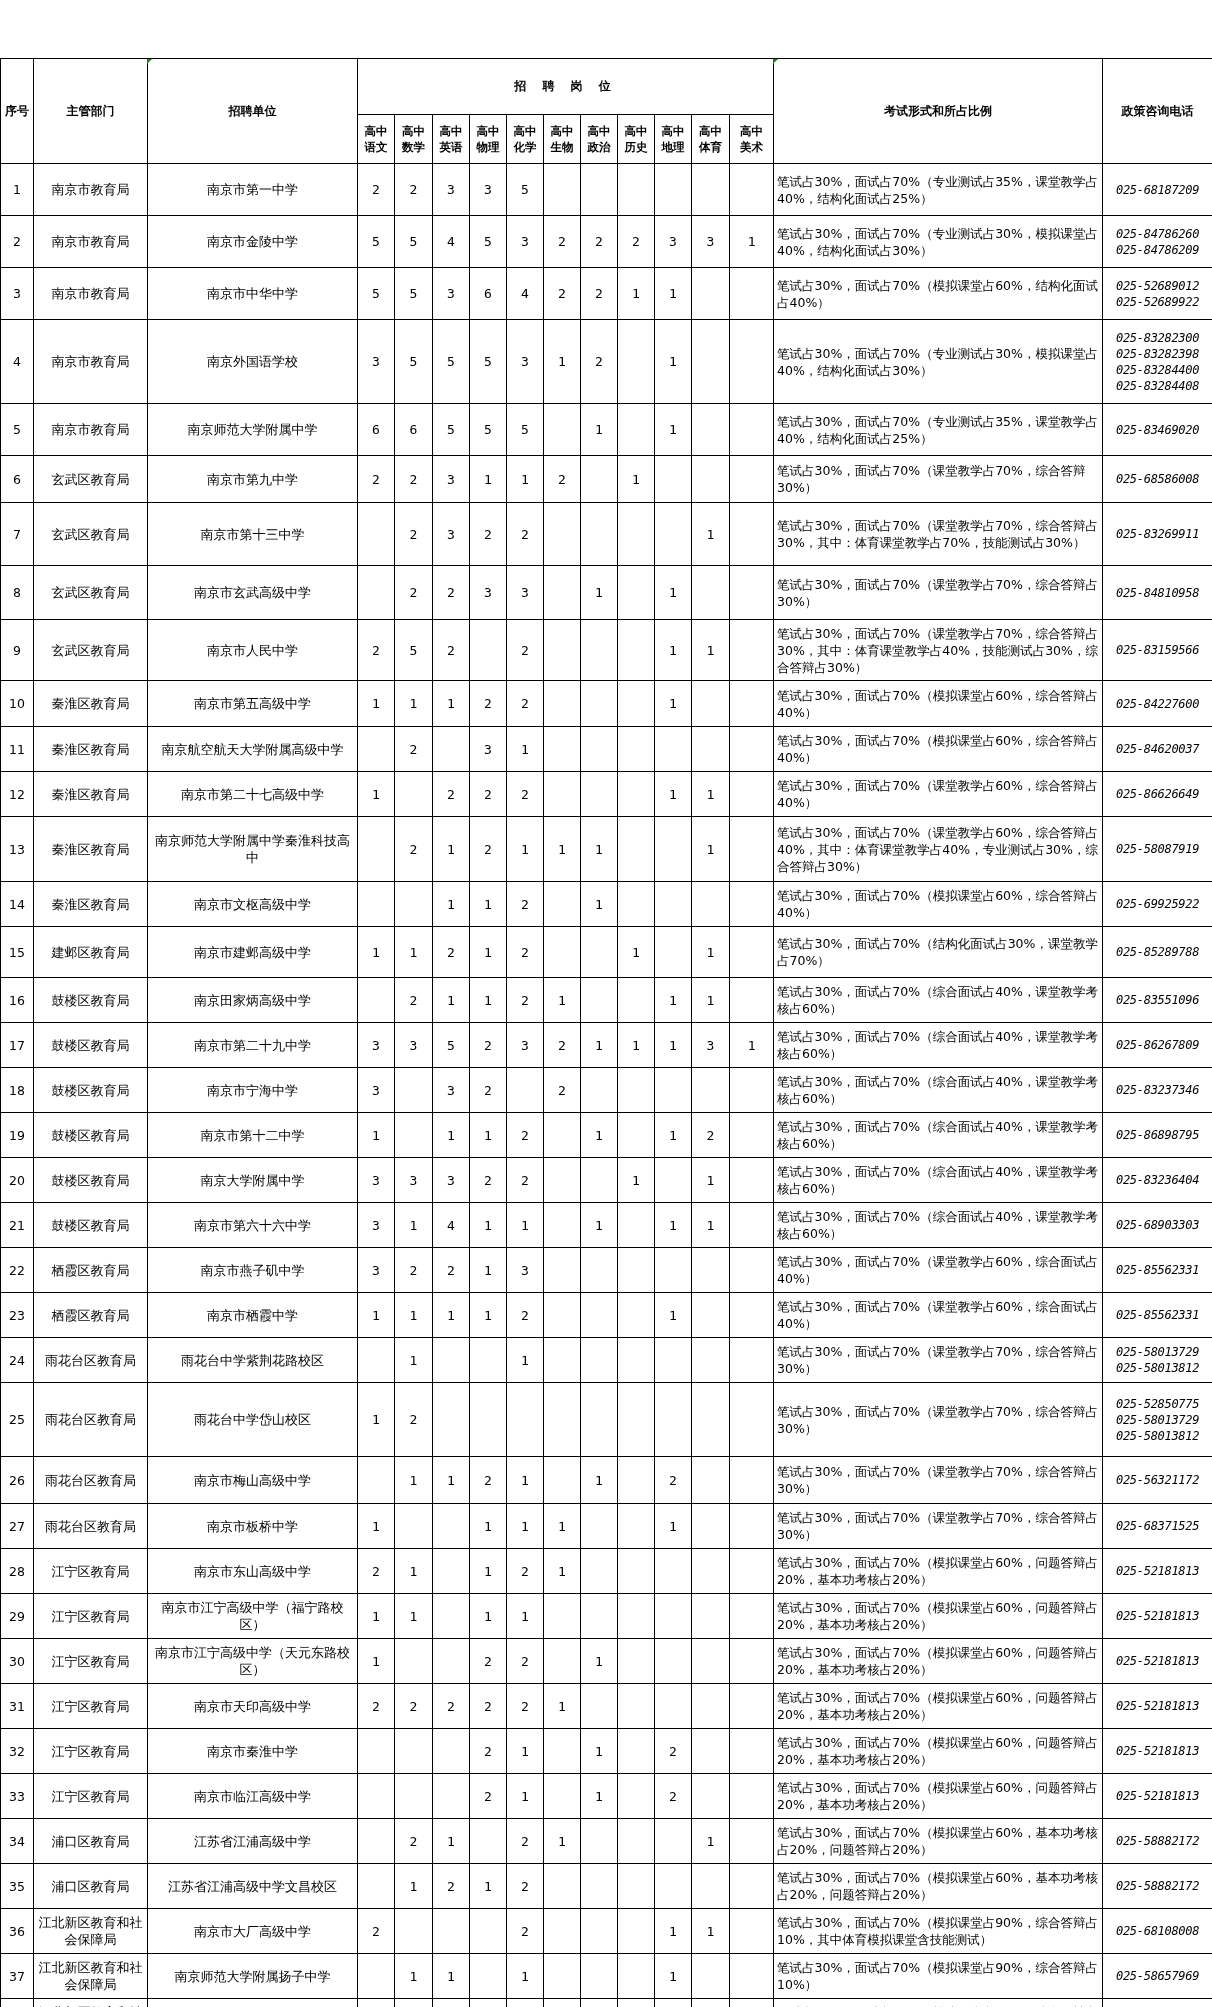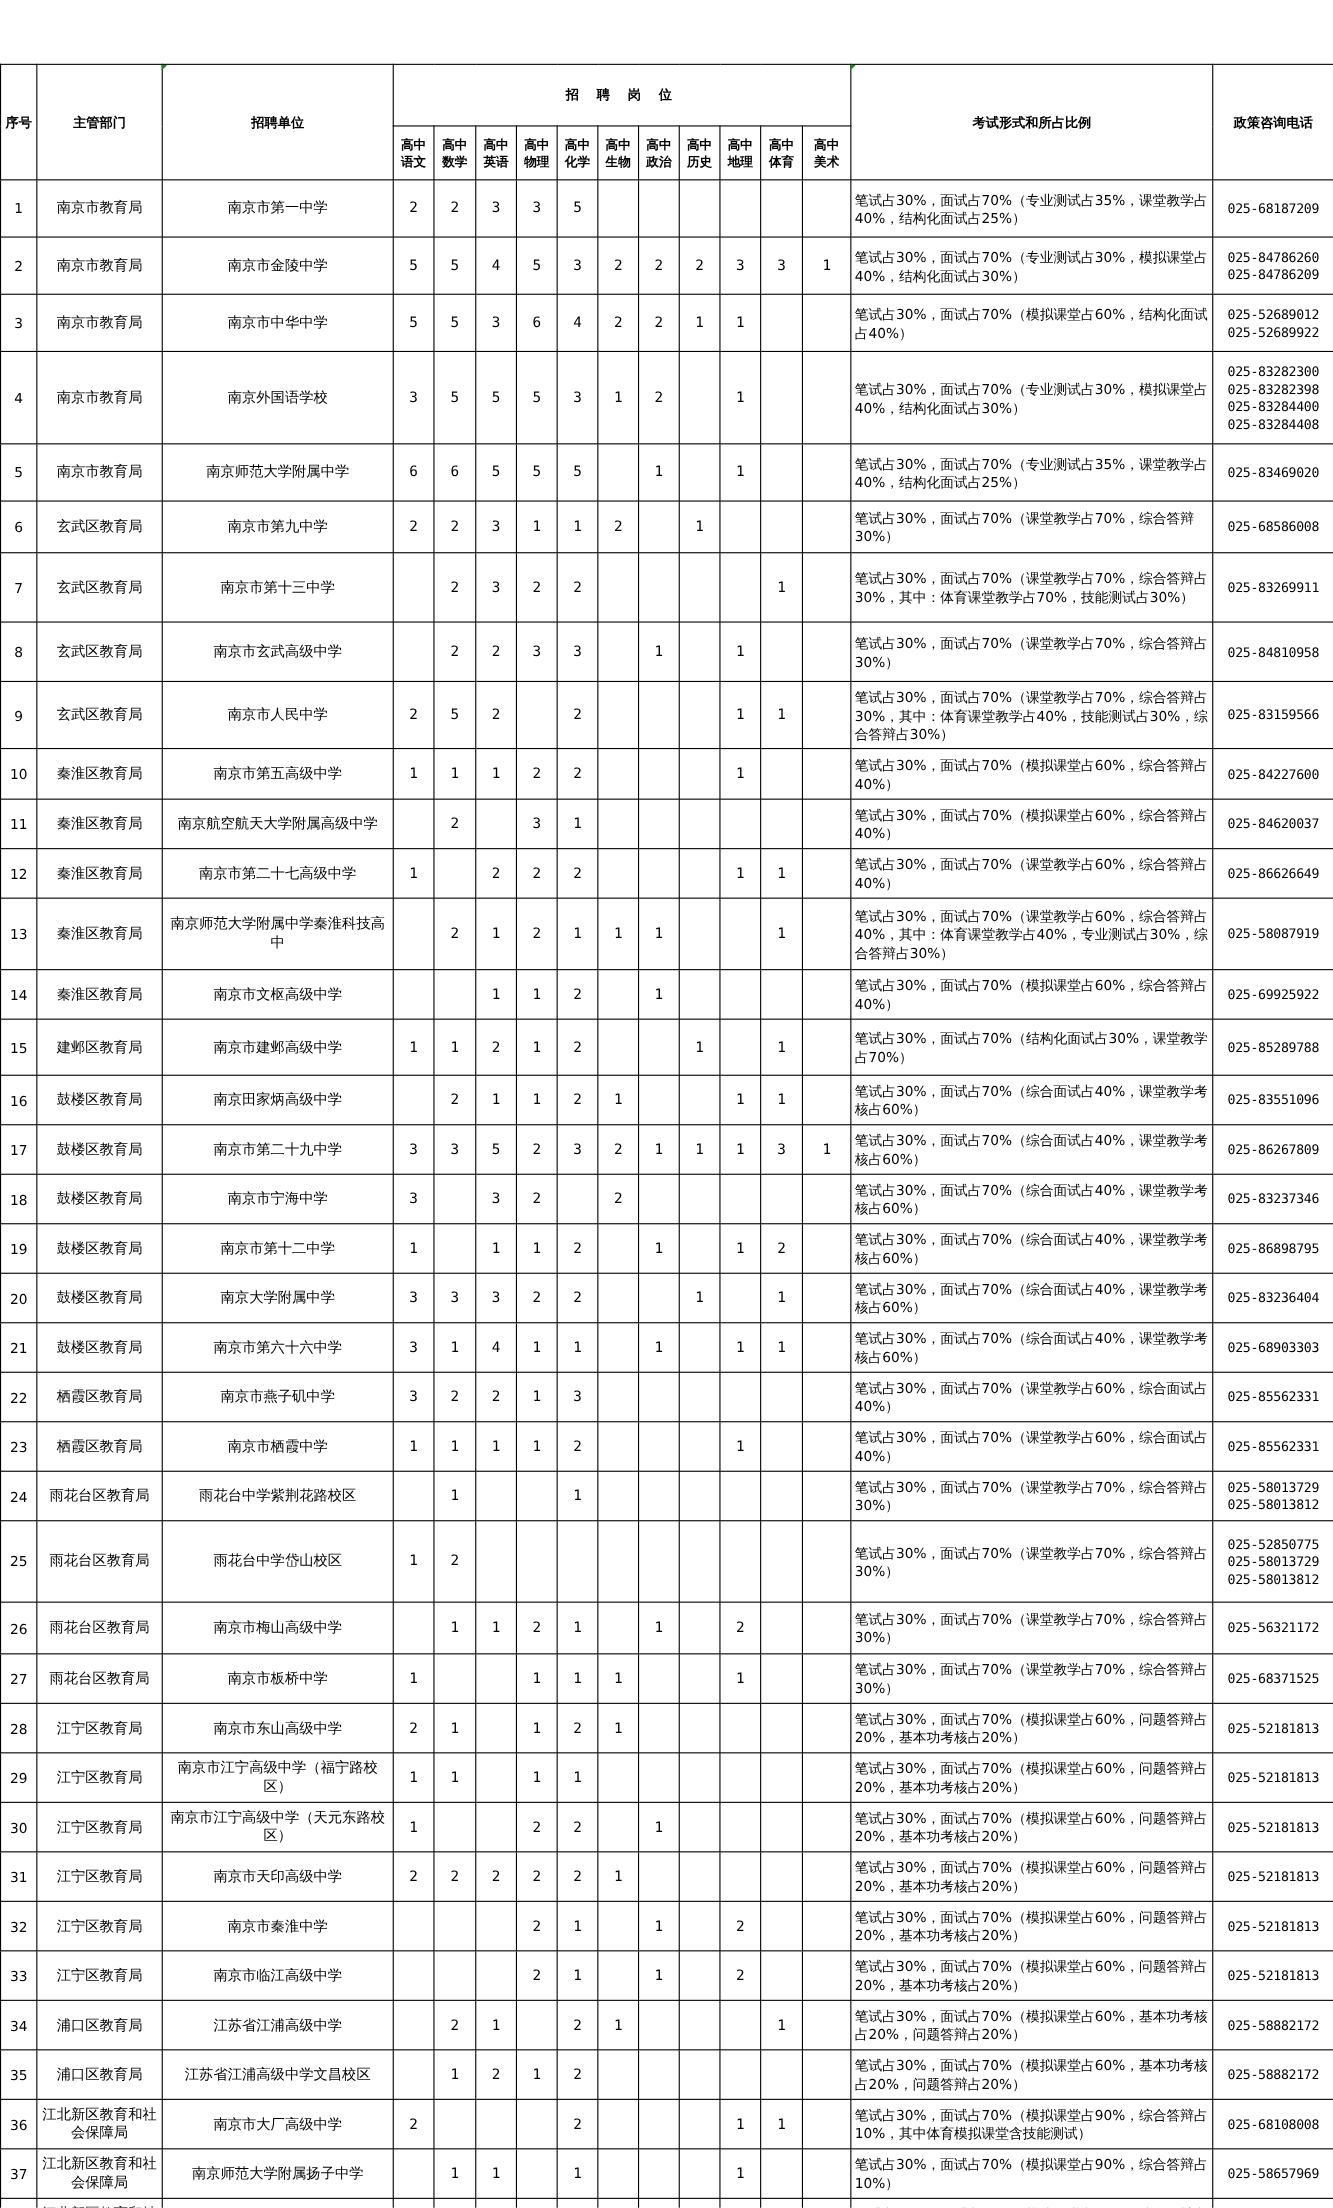--- a/index.html
+++ b/index.html
@@ -11,21 +11,21 @@
   td, th { border:1.5px solid #000; padding:0; text-align:center; vertical-align:middle; overflow:hidden; }
   th { font-weight:bold; font-size:12px; }
   th.group { font-size:12px; letter-spacing:6px; height:55px; }
   th.sub { font-size:11.5px; line-height:16px; height:48px; }
   td { font-size:13px; }
   td.seq { font-size:12.5px; }
   td.dept { font-size:13px; line-height:17px; }
   td.unit { font-size:13px; line-height:17px; padding:0 3px; }
   td.num { font-family:"DejaVu Sans Mono", "Liberation Mono", monospace; font-size:13px; }
   td.exam { text-align:left; font-size:12.5px; line-height:17px; padding:1px 3px; }
-  td.phone { font-family:"DejaVu Sans Mono", "Liberation Mono", monospace; font-size:12px; line-height:16px; letter-spacing:-0.3px; }
+  td.phone { font-family:"DejaVu Sans Mono", "Liberation Mono", monospace; font-size:12px; line-height:16px; letter-spacing:-0.3px;font-style:italic; }
   .phone-line { display:block; }
   .marker { position:absolute; width:0; height:0; border-top:5px solid #1b8a1b; border-right:5px solid transparent; }
 </style>
 </head>
 <body>
 
 <div class="sheet">
 
   <table>
     <colgroup>
@@ -87,21 +87,21 @@
           <th class="sub">
             <span style="display: block;">高中</span>
             <span style="display: block;">历史</span>
           </th>
           <th class="sub">
             <span style="display: block;">高中</span>
             <span style="display: block;">地理</span>
           </th>
           <th class="sub">
             <span style="display: block;">高中</span>
-            <span style="display: block;">体育</span>
+            <span style="display: block; font-family: Liberation Serif, serif;">体育</span>
           </th>
           <th class="sub">
             <span style="display: block;">高中</span>
             <span style="display: block;">美术</span>
           </th>
         </tr>
     </thead>
     <tbody id="table-body">
         <tr style="height: 52px;">
           <td class="seq">1</td>

